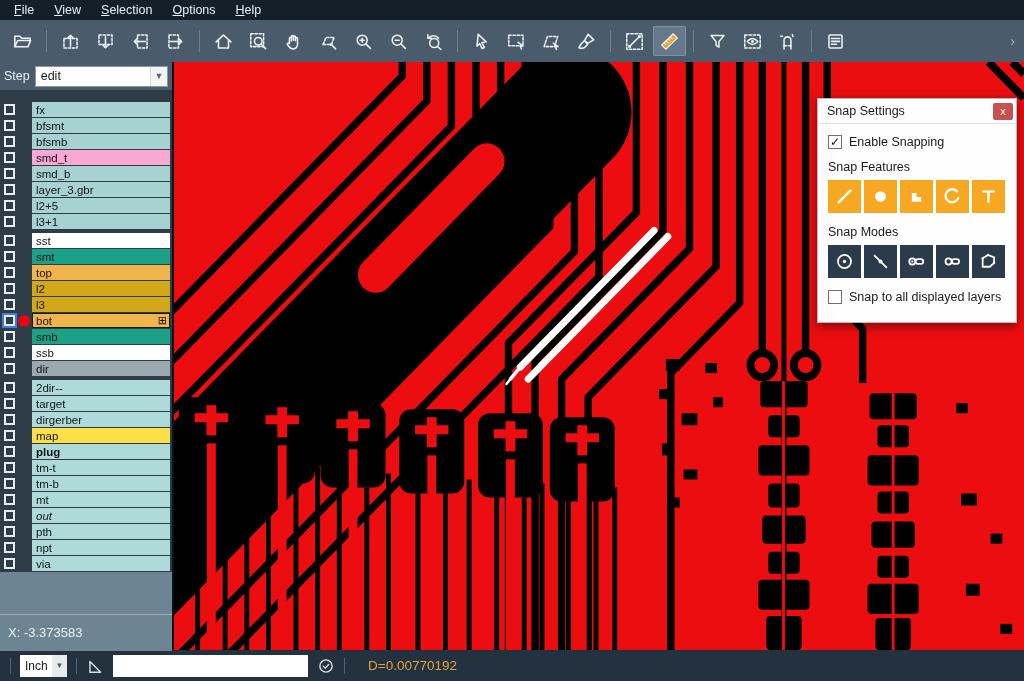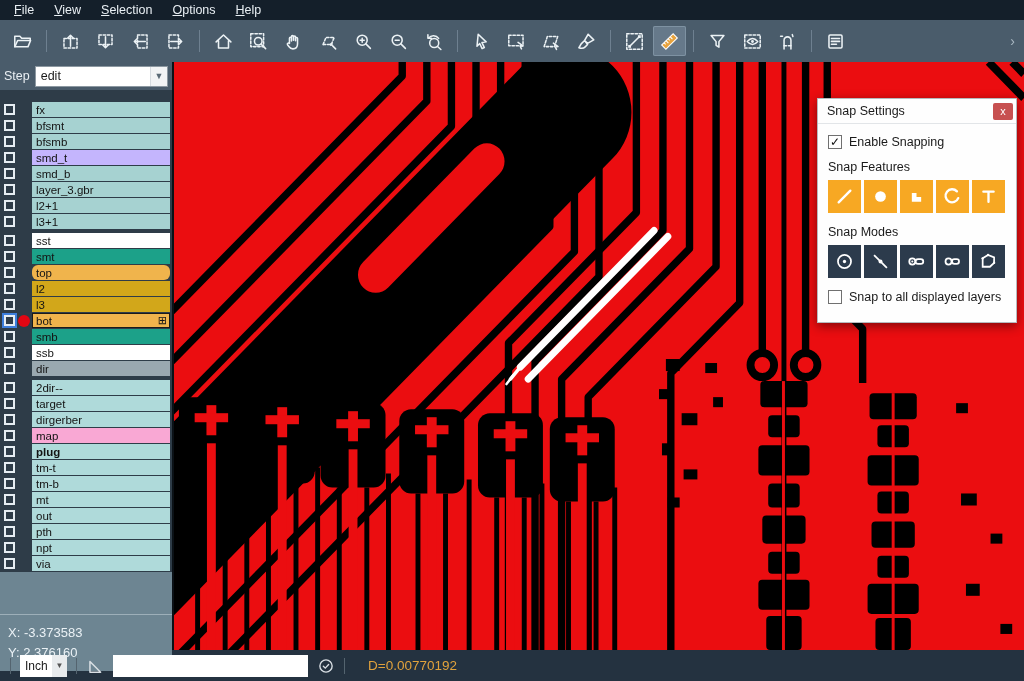--- a/index.html
+++ b/index.html
@@ -240,57 +240,57 @@
           <span class="lab" style="background: rgb(166, 210, 209);">bfsmt</span>
         </div>
         <div class="lrow">
           <span class="cb"></span>
           <span class="mid"></span>
           <span class="lab" style="background: rgb(166, 210, 209);">bfsmb</span>
         </div>
         <div class="lrow">
           <span class="cb"></span>
           <span class="mid"></span>
-          <span class="lab" style="background: #c4b5fd;">smd_t</span>
+          <span class="lab" style="background: #f9a8d4;">smd_t</span>
         </div>
         <div class="lrow">
           <span class="cb"></span>
           <span class="mid"></span>
           <span class="lab" style="background: rgb(166, 210, 209);">smd_b</span>
         </div>
         <div class="lrow">
           <span class="cb"></span>
           <span class="mid"></span>
           <span class="lab" style="background: rgb(166, 210, 209);">layer_3.gbr</span>
         </div>
         <div class="lrow">
           <span class="cb"></span>
           <span class="mid"></span>
-          <span class="lab" style="background: rgb(166, 210, 209);">l2+1</span>
+          <span class="lab" style="background: rgb(166, 210, 209);">l2+5</span>
         </div>
         <div class="lrow">
           <span class="cb"></span>
           <span class="mid"></span>
           <span class="lab" style="background: rgb(166, 210, 209);">l3+1</span>
         </div>
         <div class="gsep"></div>
         <div class="lrow">
           <span class="cb"></span>
           <span class="mid"></span>
           <span class="lab" style="background: rgb(255, 255, 255);">sst</span>
         </div>
         <div class="lrow">
           <span class="cb"></span>
           <span class="mid"></span>
           <span class="lab" style="background: rgb(28, 161, 137);">smt</span>
         </div>
         <div class="lrow">
           <span class="cb"></span>
           <span class="mid"></span>
-          <span class="lab" style="background: rgb(240, 180, 76); border-radius: 6px;">top</span>
+          <span class="lab" style="background: rgb(240, 180, 76);">top</span>
         </div>
         <div class="lrow">
           <span class="cb"></span>
           <span class="mid"></span>
           <span class="lab" style="background: rgb(210, 167, 26);">l2</span>
         </div>
         <div class="lrow">
           <span class="cb"></span>
           <span class="mid"></span>
           <span class="lab" style="background: rgb(210, 167, 26);">l3</span>
@@ -329,21 +329,21 @@
           <span class="lab" style="background: rgb(175, 218, 218);">target</span>
         </div>
         <div class="lrow">
           <span class="cb"></span>
           <span class="mid"></span>
           <span class="lab" style="background: rgb(175, 218, 218);">dirgerber</span>
         </div>
         <div class="lrow">
           <span class="cb"></span>
           <span class="mid"></span>
-          <span class="lab" style="background: #f9a8d4;">map</span>
+          <span class="lab" style="background: #fde047;">map</span>
         </div>
         <div class="lrow">
           <span class="cb"></span>
           <span class="mid"></span>
           <span class="lab" style="background: rgb(175, 218, 218); font-weight: bold;">plug</span>
         </div>
         <div class="lrow">
           <span class="cb"></span>
           <span class="mid"></span>
           <span class="lab" style="background: rgb(175, 218, 218);">tm-t</span>
@@ -354,21 +354,21 @@
           <span class="lab" style="background: rgb(175, 218, 218);">tm-b</span>
         </div>
         <div class="lrow">
           <span class="cb"></span>
           <span class="mid"></span>
           <span class="lab" style="background: rgb(175, 218, 218);">mt</span>
         </div>
         <div class="lrow">
           <span class="cb"></span>
           <span class="mid"></span>
-          <span class="lab" style="background: rgb(175, 218, 218);">out</span>
+          <span class="lab" style="background: rgb(175, 218, 218); font-style: italic;">out</span>
         </div>
         <div class="lrow">
           <span class="cb"></span>
           <span class="mid"></span>
           <span class="lab" style="background: rgb(175, 218, 218);">pth</span>
         </div>
         <div class="lrow">
           <span class="cb"></span>
           <span class="mid"></span>
           <span class="lab" style="background: rgb(175, 218, 218);">npt</span>
@@ -376,21 +376,20 @@
         <div class="lrow">
           <span class="cb"></span>
           <span class="mid"></span>
           <span class="lab" style="background: rgb(175, 218, 218);">via</span>
         </div>
       </div>
     <div class="sbbottom">
       <div class="sbdiv"></div>
       <div class="coords">
         <div>X: -3.373583</div>
-        <div>Y: 2.376160</div>
       </div>
     </div>
   </div>
 
   <div class="canvas">
     <svg class="art" viewBox="0 0 864 586" preserveAspectRatio="none">
       <rect width="864" height="586" fill="#EB0D10"></rect>
       <path d="M-70 520 L400 50" stroke="#000" stroke-width="130" stroke-linecap="round" fill="none"></path>
       <path fill="none" stroke="#000" stroke-width="7.5" stroke-linejoin="round" d="M232 0V14L-388 634 M257 0V39L-363 659 M282 0V64L-338 684 M307 0V89L-313 709 M332 0V114L-288 734 M357 0V139L-263 759 M382 0V164L-238 784 M407 0V189L-213 809 M432 0V214L-188 834"></path>
       <path fill="none" stroke="#000" stroke-width="7.5" stroke-linejoin="round" d="M470 0V150L340 280V586 M497 0V168L367 298V586 M524 0V186L394 316V586 M551 0V204L421 334V586"></path>

